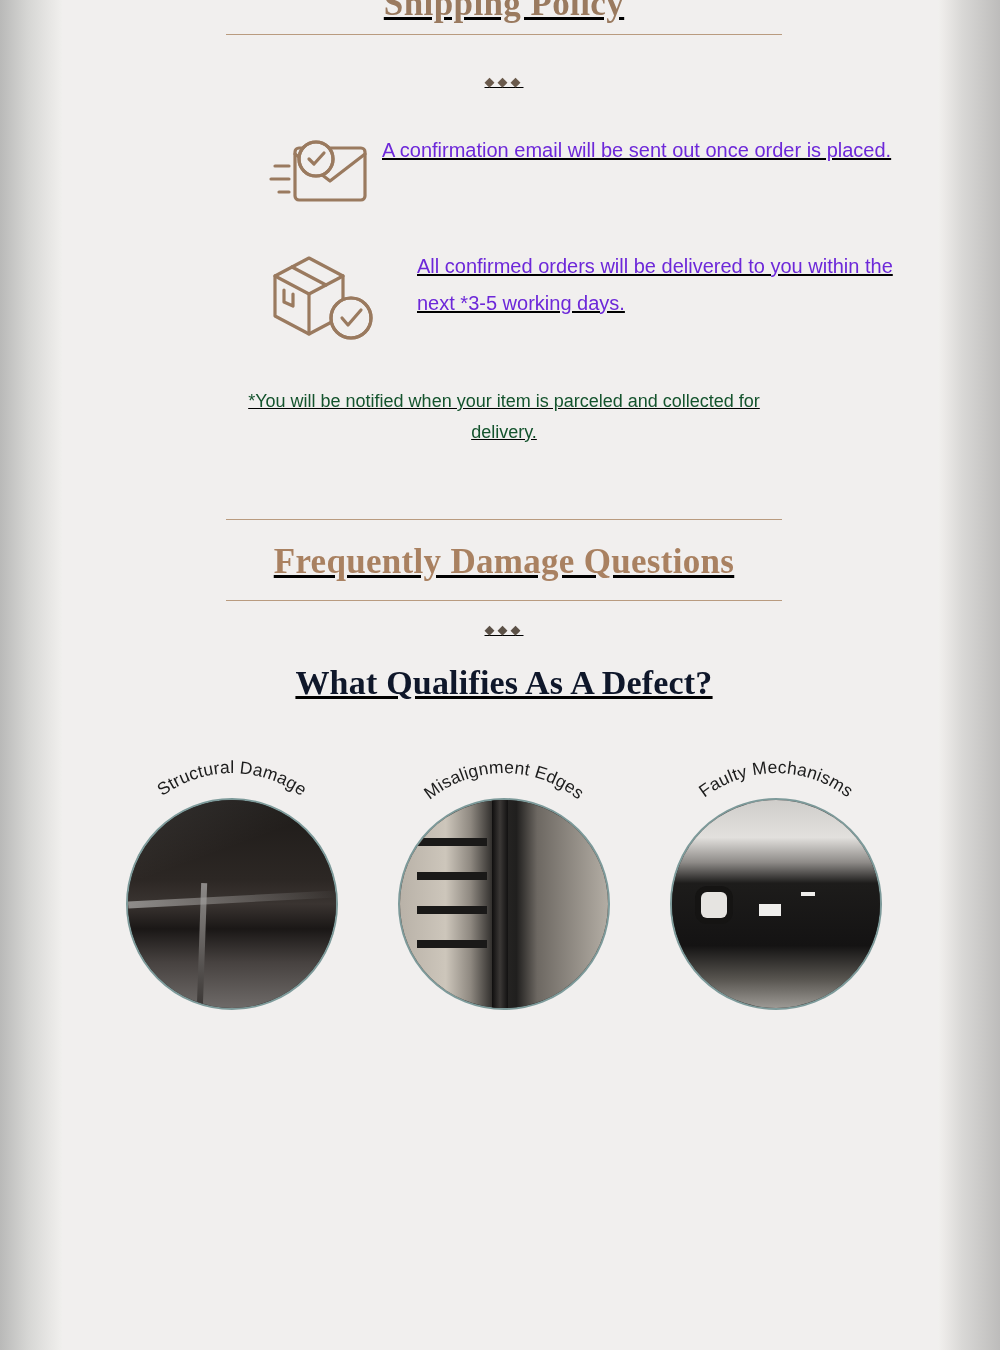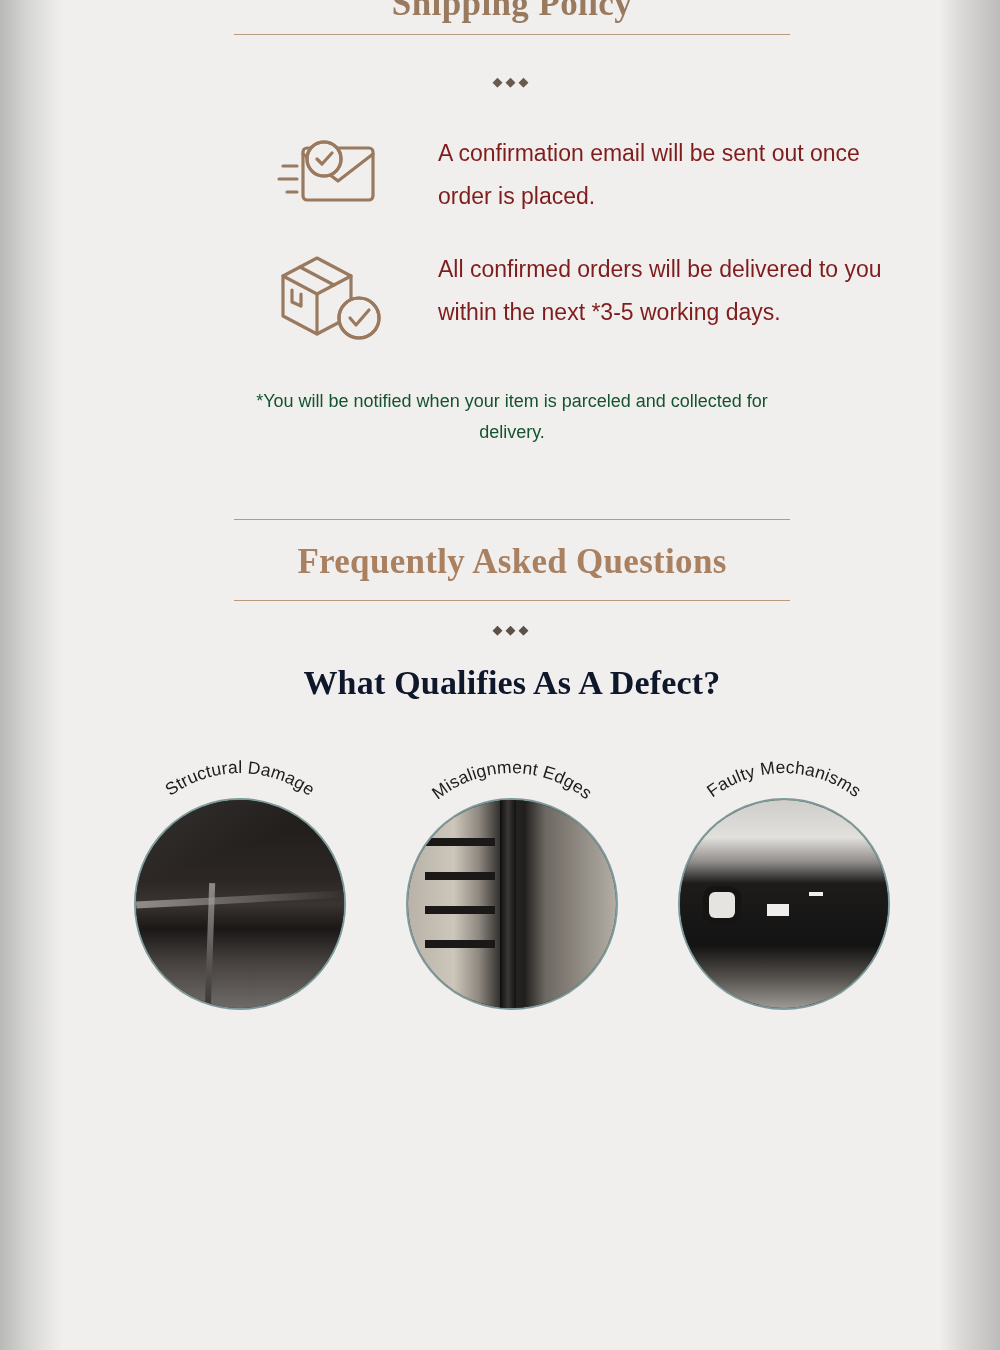--- a/index.html
+++ b/index.html
@@ -26,26 +26,27 @@
   .sheet {
     position: absolute;
     left: 62px;
     top: 0;
     width: 876px;
     height: 1350px;
     background: #f1efee;
   }
   .content {
     position: absolute;
-    left: 74px;
+    left: 66px;
     top: 0;
     width: 876px;
     height: 986px;
     box-sizing: border-box;
     padding: 0 38px;
+    text-decoration: underline;
   }
 
   
   .ship-title {
     font-family: "Liberation Serif", serif;
     font-weight: bold;
     color: #9a7a5f;
     font-size: 35px;
     text-align: center;
     letter-spacing: 0.4px;
@@ -83,28 +84,27 @@
   }
   .icon-box {
     width: 118px;
     flex: 0 0 118px;
     display: flex;
     justify-content: center;
     align-items: flex-start;
     padding-top: 2px;
   }
   .icon-text {
-    font-size: 23px;
-    color: #7f1d1d;
+    font-size: 20px;
+    color: #6d28d9;
     line-height: 1.85;
     padding-top: 2px;
-    margin-left: 48px;
   }
   .row-email { margin-top: 42px; }
-  .row-box { margin-top: 28px; }
+  .row-box { margin-top: 28px; gap: 35px; }
 
   .note {
     text-align: center;
     color: #14532d;
     font-size: 18px;
     line-height: 1.7;
     margin-top: 40px;
     padding: 0 110px;
   }
 
@@ -302,21 +302,21 @@
         </svg>
       </div>
       <div class="icon-text">All confirmed orders will be delivered to you within the next *3-5 working days.</div>
     </div>
 
     <p class="note">*You will be notified when your item is parceled and collected for delivery.</p>
   </section>
 
   <section class="faq-block">
     <div class="faq-rule-top"></div>
-    <h2 class="faq-title">Frequently Asked Questions</h2>
+    <h2 class="faq-title">Frequently Damage Questions</h2>
     <div class="faq-rule-bottom"></div>
     <div class="faq-diamonds">◆◆◆</div>
 
     <h3 class="defect-q">What Qualifies As A Defect?</h3>
 
     <div class="photos">
 
       <div class="photo-item">
         <svg class="arc-label" viewBox="0 0 240 110">
           <path id="arcA" d="M14,96 A116,116 0 0 1 226,96" fill="none"></path>

